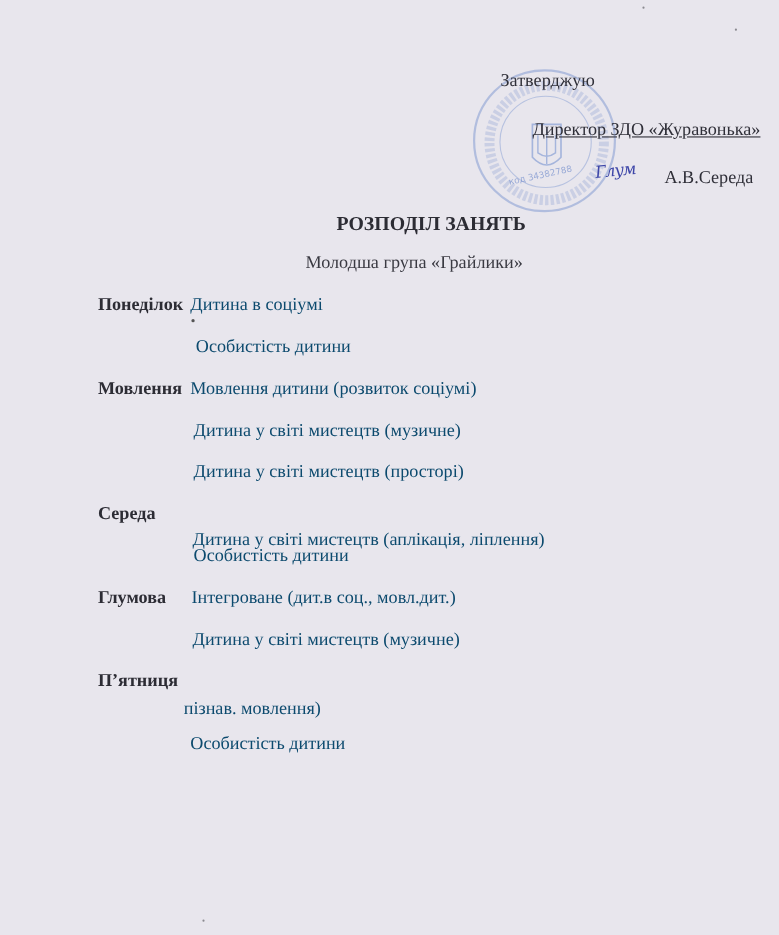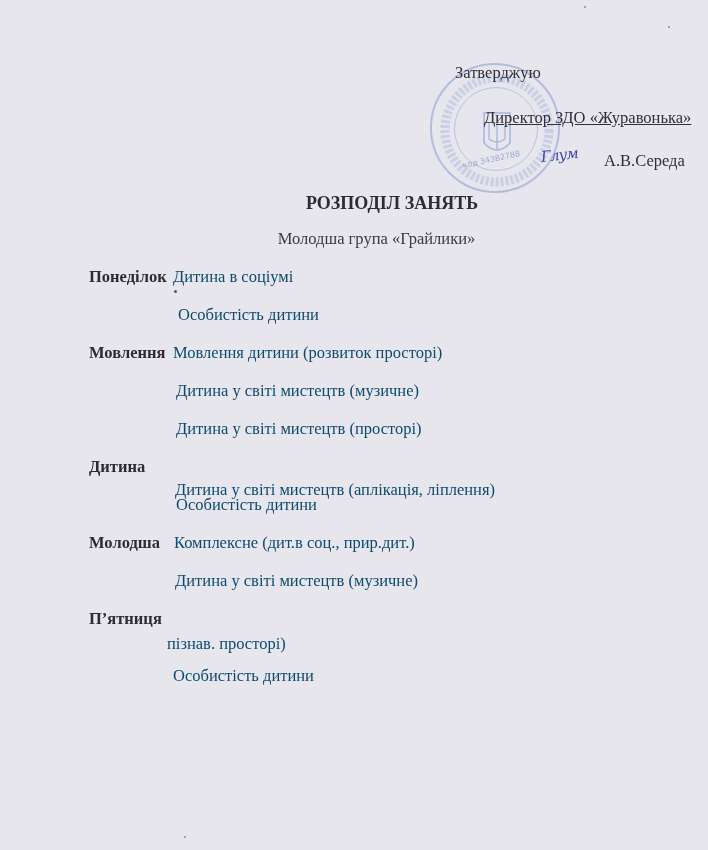--- a/index.html
+++ b/index.html
@@ -138,32 +138,32 @@
 
   <div class="title">РОЗПОДІЛ ЗАНЯТЬ</div>
   <div class="subtitle">Молодша група «Грайлики»</div>
 
   <div class="day" style="top:267px">Понеділок</div>
   <div class="row" style="left:173px;top:267px">Дитина в соціумі</div>
   <div class="dot"></div>
   <div class="row" style="left:178px;top:305px">Особистість дитини</div>
 
   <div class="day" style="top:343px">Мовлення</div>
-  <div class="row" style="left:173px;top:343px">Мовлення дитини (розвиток просторі)</div>
+  <div class="row" style="left:173px;top:343px">Мовлення дитини (розвиток соціумі)</div>
   <div class="row" style="left:176px;top:381px">Дитина у світі мистецтв (музичне)</div>
   <div class="row" style="left:176px;top:419px">Дитина у світі мистецтв (просторі)</div>
 
-  <div class="day" style="top:457px">Дитина</div>
+  <div class="day" style="top:457px">Середа</div>
   <div class="row" style="left:175px;top:480px">Дитина у світі мистецтв (аплікація, ліплення)</div>
   <div class="row" style="left:176px;top:495px">Особистість дитини</div>
 
-  <div class="day" style="top:533px">Молодша</div>
-  <div class="row" style="left:174px;top:533px">Комплексне (дит.в соц., прир.дит.)</div>
+  <div class="day" style="top:533px">Глумова</div>
+  <div class="row" style="left:174px;top:533px">Інтегроване (дит.в соц., мовл.дит.)</div>
   <div class="row" style="left:175px;top:571px">Дитина у світі мистецтв (музичне)</div>
 
   <div class="day" style="top:609px">П’ятниця</div>
-  <div class="row" style="left:167px;top:634px">пізнав. просторі)</div>
+  <div class="row" style="left:167px;top:634px">пізнав. мовлення)</div>
   <div class="row" style="left:173px;top:666px">Особистість дитини</div>
 
   <div class="speck" style="left:584px;top:6px"></div>
   <div class="speck" style="left:668px;top:26px"></div>
   <div class="speck" style="left:184px;top:836px"></div>
 </div>
 
 </body></html>

